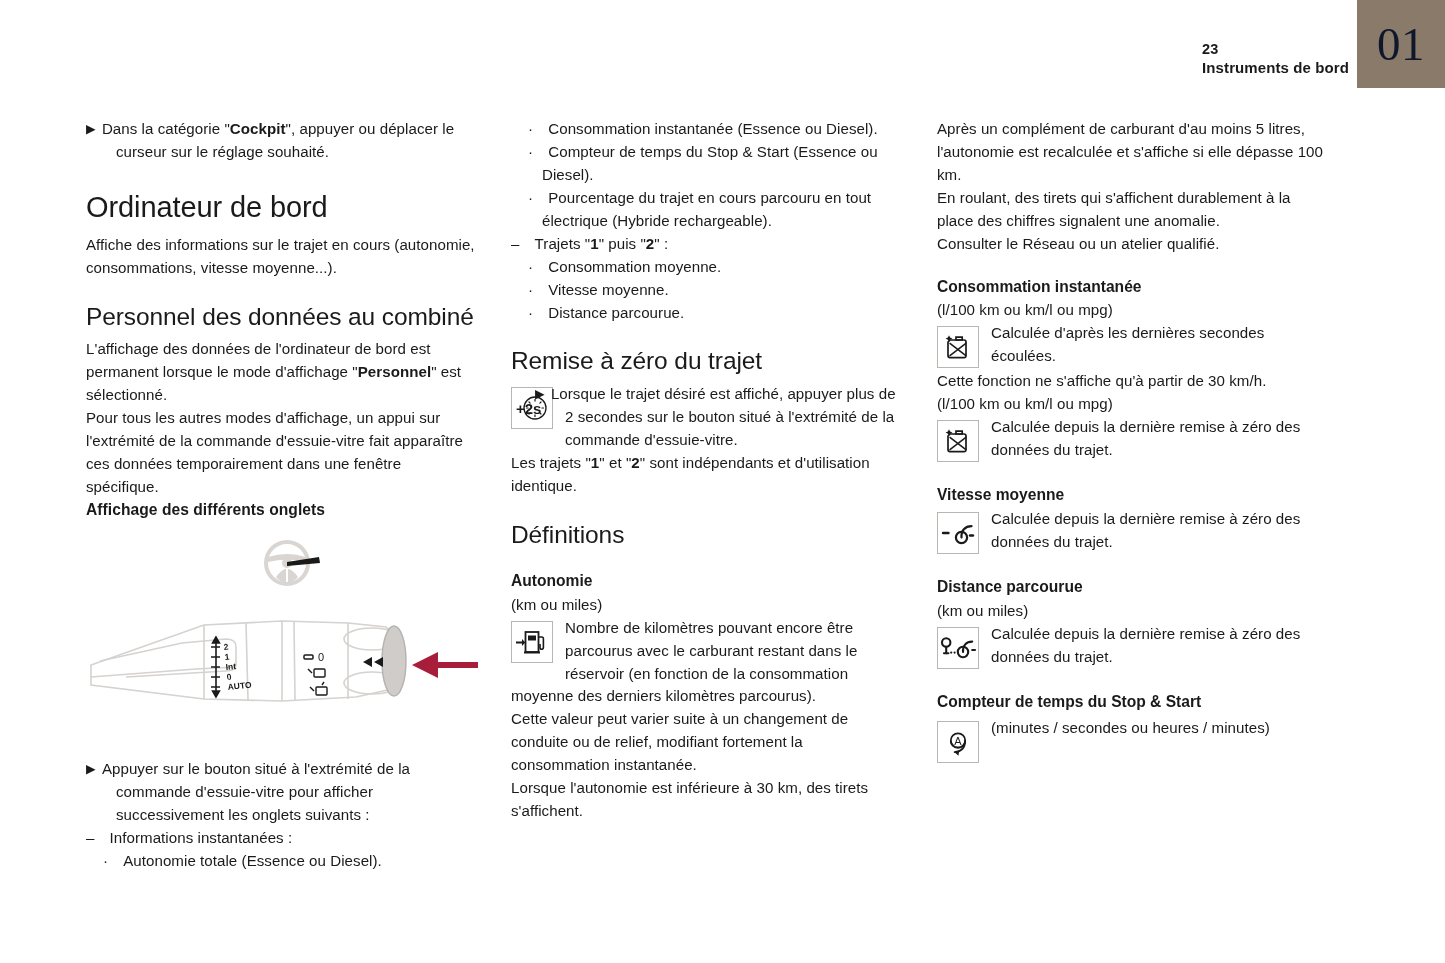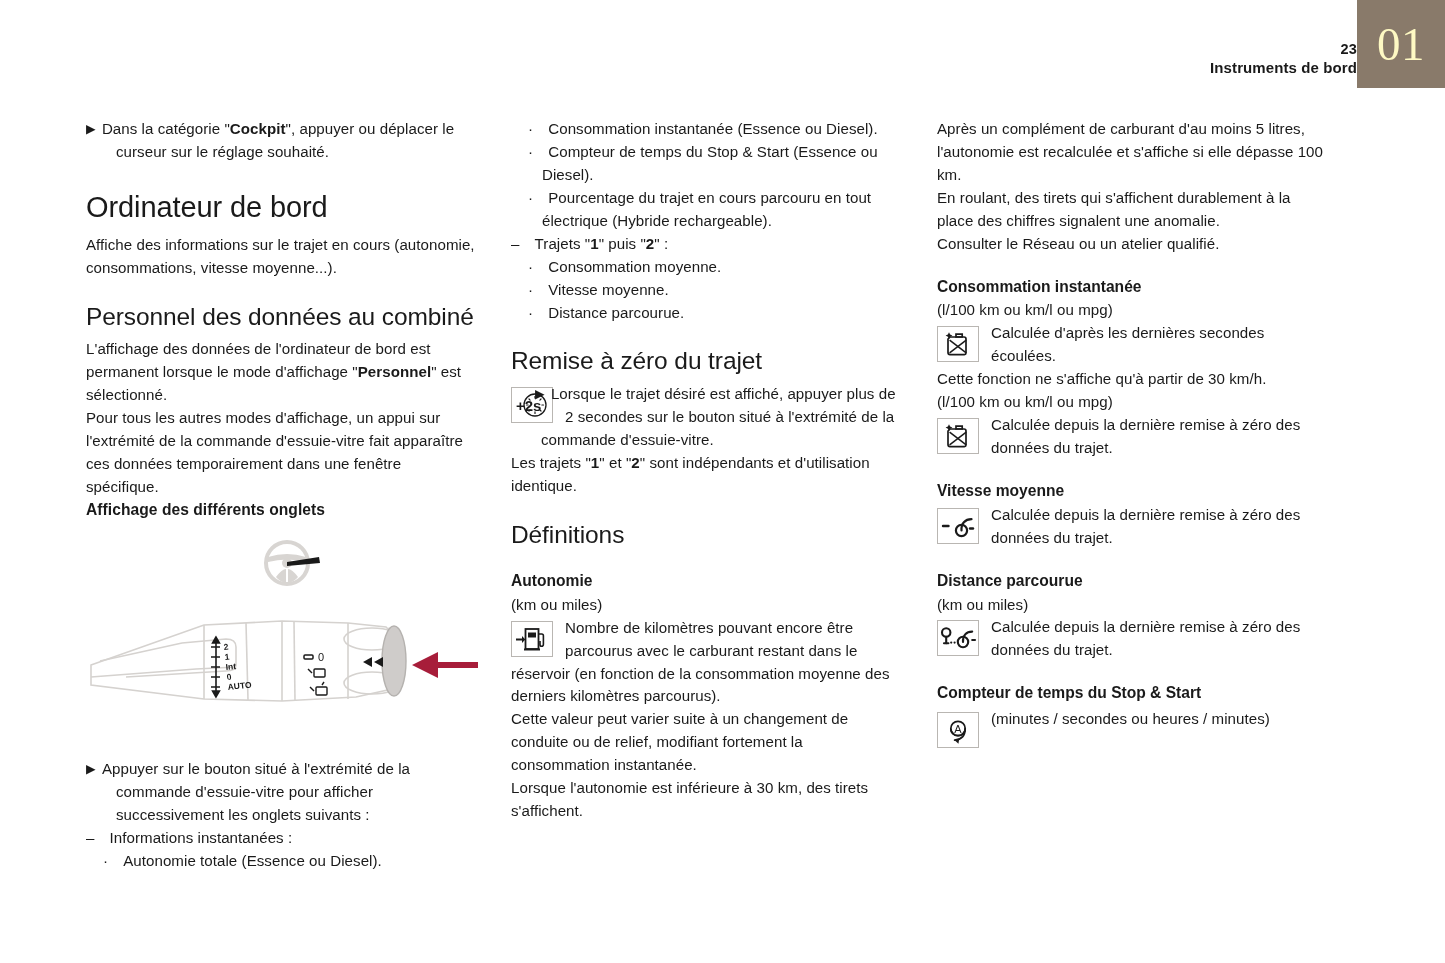--- a/index.html
+++ b/index.html
@@ -14,30 +14,30 @@
 
   
   .header { position: absolute; top: 0; left: 0; width: 1445px; height: 90px; }
   .chapter-tab {
     position: absolute; top: 0; right: 0;
     width: 88px; height: 88px;
     background: #897a6a;
     display: flex; align-items: center; justify-content: center;
   }
   .chapter-tab .num {
-    color: #fef9c3;
+    color: #0f172a;
     font-family: "Liberation Serif", serif;
     font-size: 47px;
     font-weight: 400;
     line-height: 1;
     letter-spacing: 0.5px;
   }
   .header-text {
-    position: absolute; top: 40px; right: 88px;
-    text-align: right;
+    position: absolute; top: 40px; right: 96px;
+    text-align: left;
   }
   .header-text .pagenum {
     font-size: 14.5px; font-weight: bold; line-height: 1.25;
     letter-spacing: 0.2px;
   }
   .header-text .sectitle {
     font-size: 15px; font-weight: 700; line-height: 1.3;
     letter-spacing: 0.1px;
   }
 
@@ -96,21 +96,21 @@
     text-indent: -17px;
   }
   
   .bullet-item {
     padding-left: 31px;
     text-indent: -14px;
   }
 
   
   .iconbox {
-    width: 42px; height: 36px;
+    width: 42px; height: 42px;
     border: 1px solid #b9b6b2;
     background: #fff;
     display: inline-flex;
     align-items: center; justify-content: center;
     flex: 0 0 42px;
   }
   .icon-float {
     float: left;
     margin: 4px 12px 2px 0;
   }

